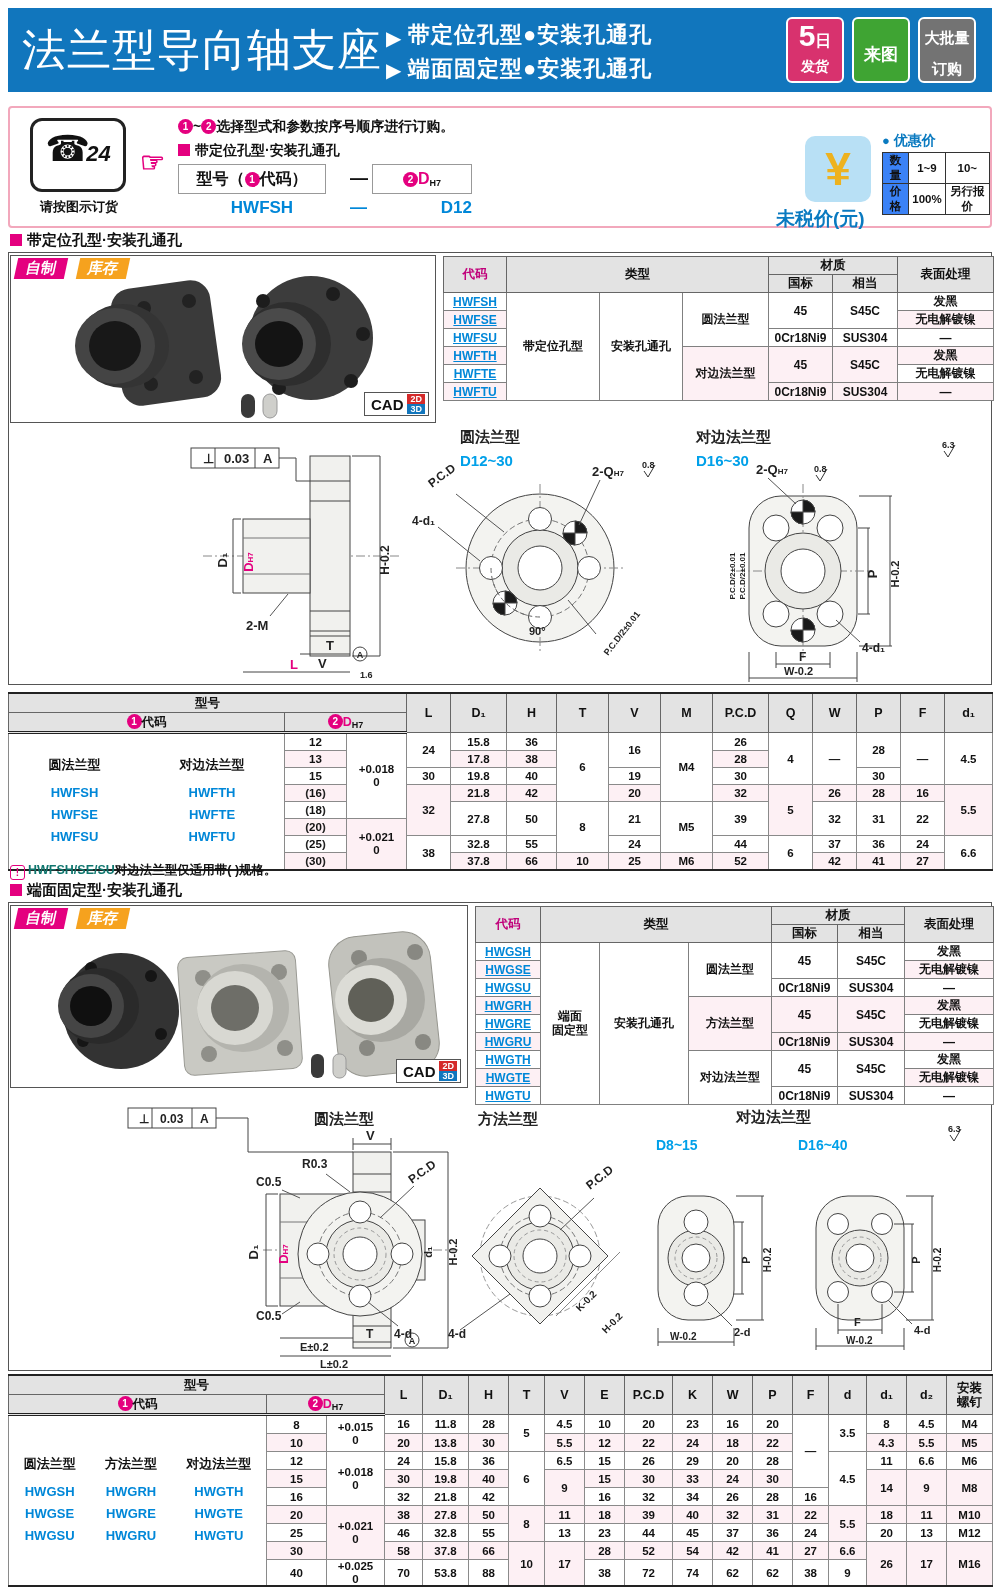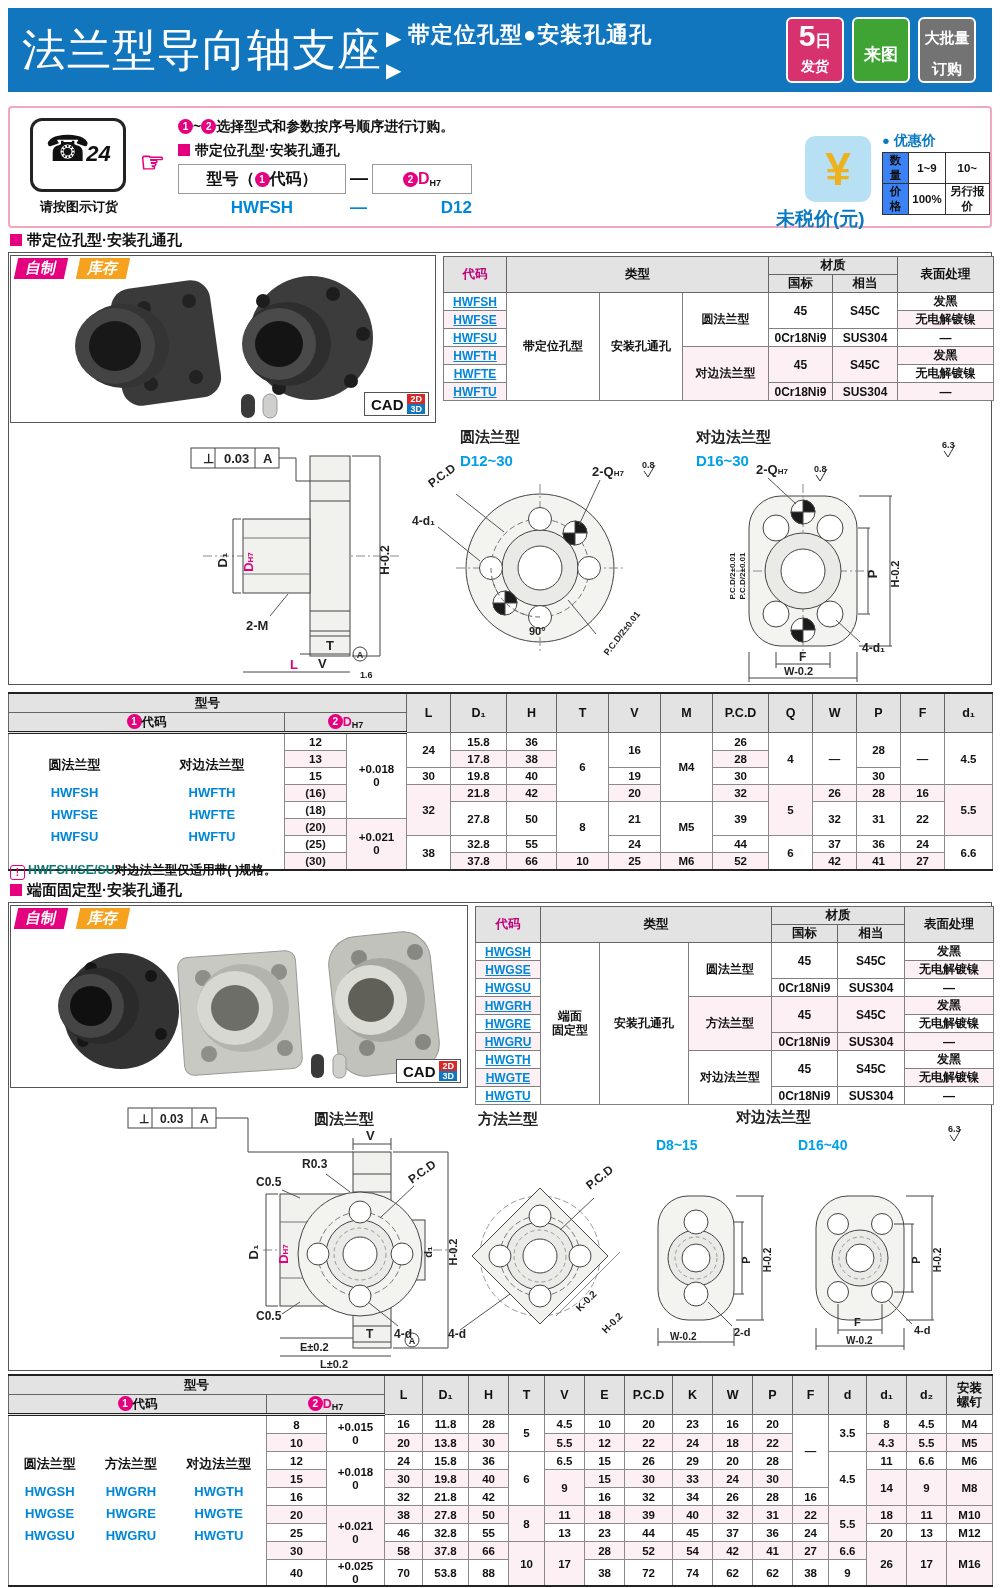--- a/index.html
+++ b/index.html
@@ -22,21 +22,21 @@
   .order{position:absolute;left:8px;top:106px;width:980px;height:118px;border:2px solid #f2a8bc;border-radius:4px;background:#fff}
   .phone{position:absolute;left:20px;top:10px;width:96px;height:74px;border:3px solid #222;border-radius:12px;text-align:center;box-sizing:border-box}
   .phone .ph-ic{font-size:36px;line-height:56px}
   .phone .ph-24{font-size:22px;font-weight:bold;font-style:italic;margin-left:-4px}
   .ph-cap{position:absolute;left:8px;top:90px;width:122px;text-align:center;font-size:13px;font-weight:bold}
   .hand{position:absolute;left:130px;top:38px;color:#e4007f;font-size:28px;font-weight:bold}
   .steps{position:absolute;left:168px;top:10px;font-size:14px;font-weight:bold}
   .bullet-line{position:absolute;left:168px;top:34px;font-size:14px;font-weight:bold}
   .sq{display:inline-block;width:12px;height:12px;background:#e4007f;margin-right:5px;vertical-align:-1px}
   .mbox{position:absolute;top:56px;height:30px;border:1.5px solid #999;box-sizing:border-box;text-align:center;font-size:16px;font-weight:bold;line-height:27px;background:#fff}
-  .mb1{left:168px;width:168px}
+  .mb1{left:168px;width:148px}
   .mb2{left:362px;width:100px}
   .mdash{position:absolute;left:340px;top:60px;font-size:18px;font-weight:bold}
   .ex{position:absolute;top:90px;font-size:17px;font-weight:bold;color:#0087d8}
   .ex1{left:168px;width:168px;text-align:center}
   .exd{left:340px;top:90px;color:#0087d8}
   .ex2{left:362px;width:100px;text-align:right}
   .nb{display:inline-block;min-width:15px;height:15px;line-height:15px;border-radius:50%;background:#e4007f;color:#fff;font-size:10px;text-align:center;font-weight:bold;vertical-align:1px}
   .dmag{color:#e4007f;font-weight:bold}
   .subsm{font-size:9px;vertical-align:-2px;font-weight:bold}
   .yen{position:absolute;left:795px;top:28px;width:66px;height:66px;background:#b8e0f5;border-radius:10px;text-align:center;line-height:66px;font-size:46px;font-weight:bold;color:#edb21f}
@@ -95,20 +95,21 @@
 </head>
 <body>
 
 <div class="page">
 
   <div class="hdr">
     <div class="hdr-title">法兰型导向轴支座</div>
     <span class="hdr-tri" style="left:378px;top:18px">▶</span>
     <span class="hdr-tri" style="left:378px;top:50px">▶</span>
     <div class="hdr-sub" style="top:12px">带定位孔型●安装孔通孔</div>
+    <div class="hdr-sub" style="top:46px">端面固定型●安装孔通孔</div>
     <div class="hbadge hb1">
       <span class="hb-big"><span>5</span><small>日</small></span>
       <span class="hb-sm">发货</span>
     </div>
     <div class="hbadge hb2">
       <span class="hb-sm">来图</span>
       <span class="hb-sm">定制</span>
     </div>
     <div class="hbadge hb3">
       <span class="hb-sm">大批量</span>

